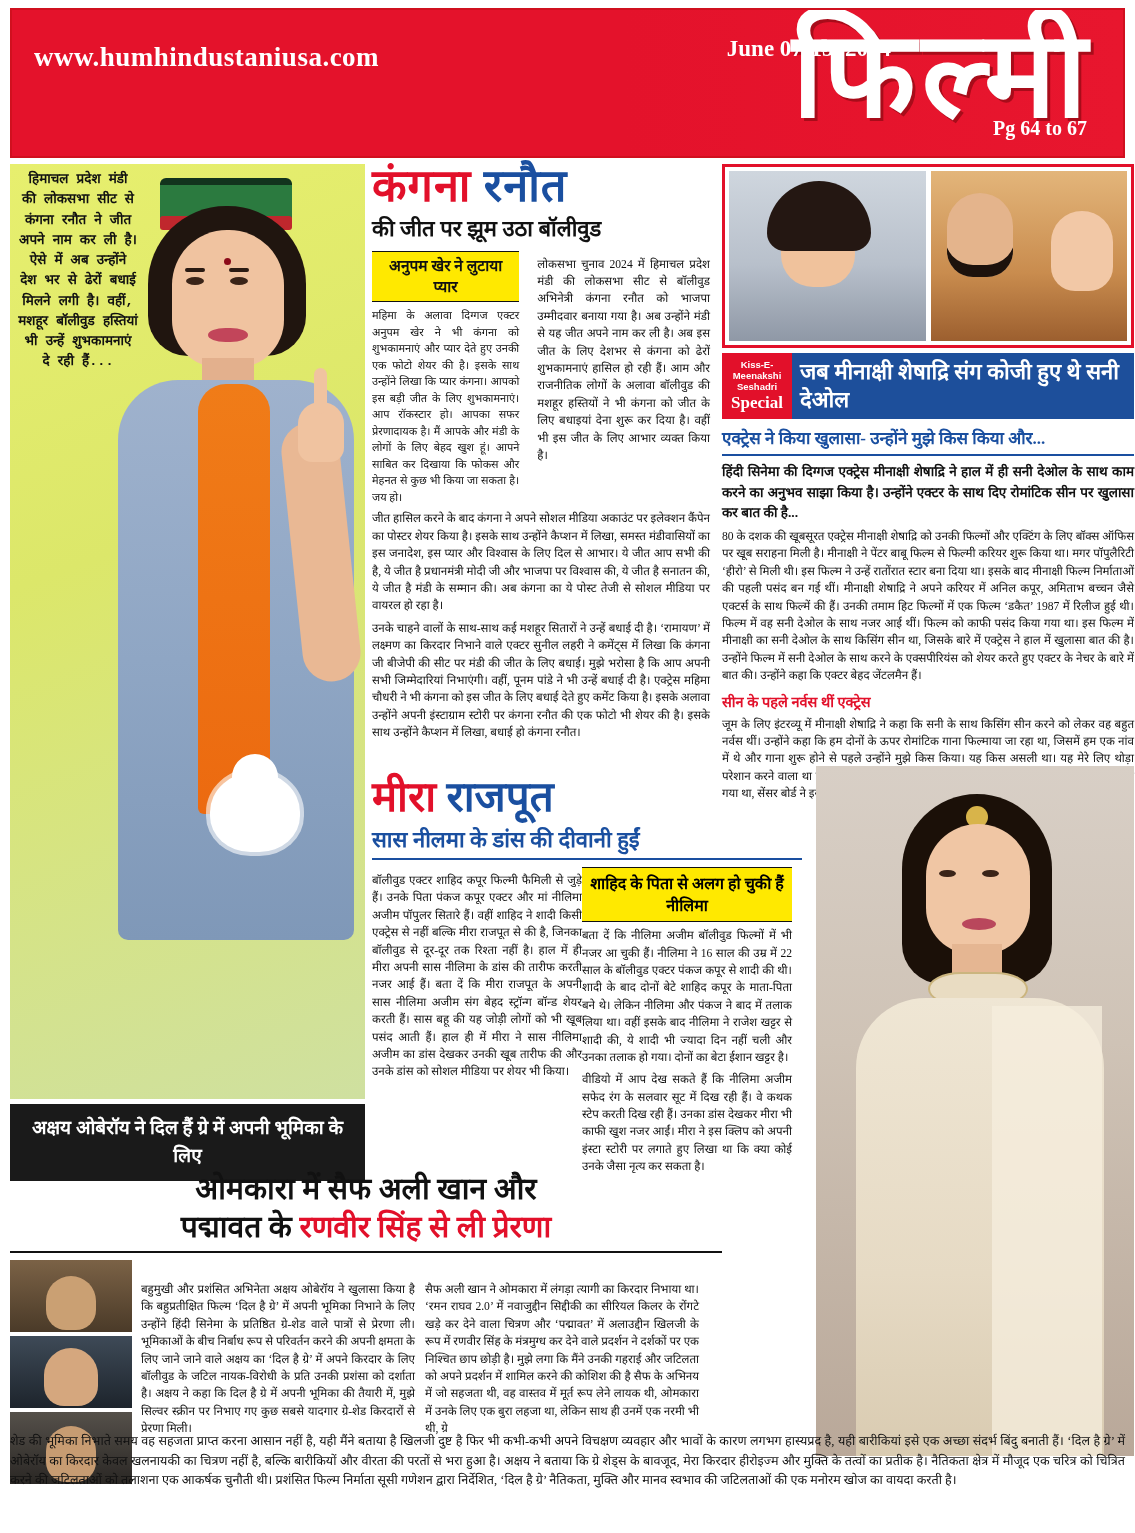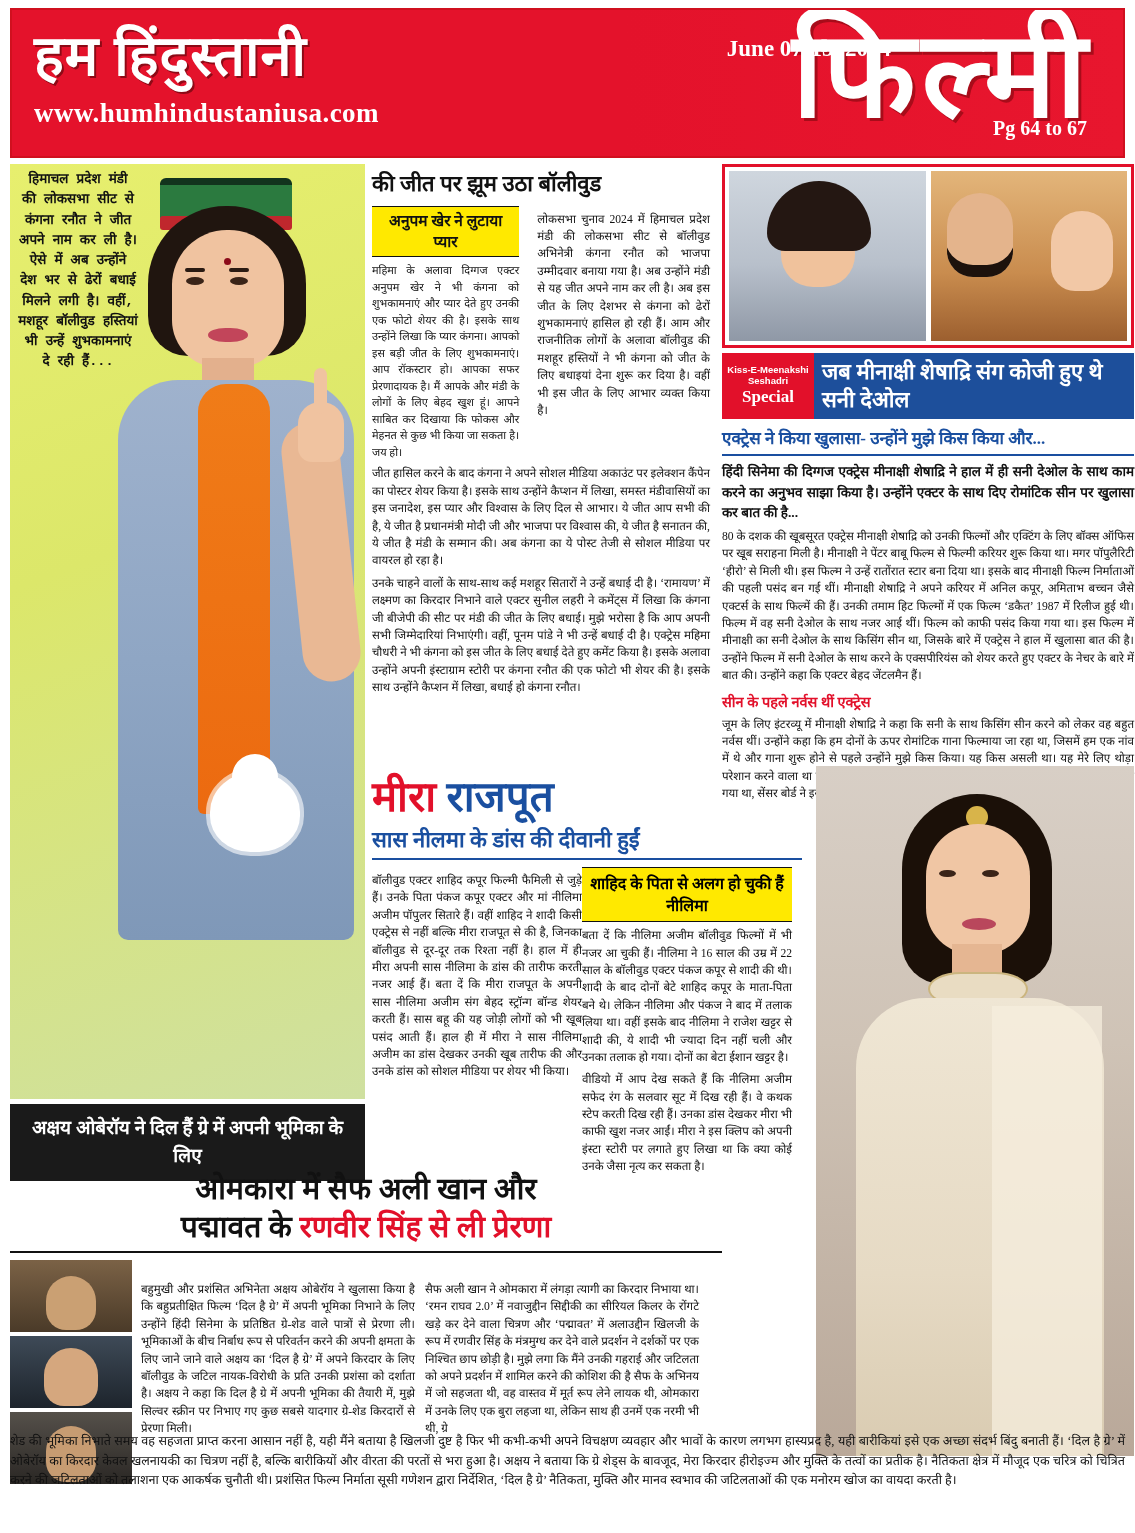--- a/index.html
+++ b/index.html
@@ -255,21 +255,21 @@
     box-shadow:0 -14px 0 -2px #1d120c inset;
   }
   .ph-couple:after{
     content:""; position:absolute; right:14px; top:40px; width:62px; height:80px;
     background:#f2c8a6; border-radius:31px 31px 24px 24px;
   }
   .spec-row {
     display:flex; align-items:stretch; margin-top:5px;
   }
   .spec-badge {
-    width:92px; background:#e2102a; color:#fff;
+    width:70px; background:#e2102a; color:#fff;
     display:flex; flex-direction:column; align-items:center; justify-content:center;
     padding:3px;
   }
   .spec-badge .sb1 { font-size:9.5px; font-family:"Liberation Sans",sans-serif; font-weight:bold; line-height:1.15; text-align:center;}
   .spec-badge .sb2 { font-size:17px; font-family:"Liberation Serif",serif; font-weight:bold; }
   .spec-title {
     flex:1; background:#1d4f9b; color:#fff;
     font-family:"Liberation Serif", serif; font-weight:bold;
     font-size:22px; line-height:1.28;
     padding:5px 8px;
@@ -371,21 +371,20 @@
     font-size:12.6px; line-height:1.55; text-align:justify; color:#111;
   }
 </style>
 </head>
 <body>
 
 <div class="page">
 
   <div class="masthead">
     <div class="mh-left">
-      <div class="mh-hindi">हम हिंदुस्तानी</div>
       <div class="mh-url">www.humhindustaniusa.com</div>
     </div>
     <div class="mh-filmi">फिल्मी</div>
     <div class="mh-date">June 07-13, 2024</div>
     <div class="mh-pg">Pg  64 to 67</div>
   </div>
 
   <div class="body-grid">
 
     <div class="col-left">
@@ -408,20 +407,24 @@
         <div class="kg-hand"></div>
         <div class="kg-finger"></div>
       </div>
     </div>
 
     <div class="akshay-box">
       <div class="ab-l1">अक्षय ओबेरॉय ने दिल हैं ग्रे में अपनी भूमिका के लिए</div>
     </div>
 
     <div class="col-center">
+      <div class="kg-title">
+        <span class="p1">कंगना</span>
+        <span class="p2">रनौत</span>
+      </div>
       <div class="kg-sub1">की जीत पर झूम उठा बॉलीवुड</div>
 
       <div class="two-col">
         <div class="tc-a">
           <div class="yellow-head">अनुपम खेर ने लुटाया प्यार</div>
           <div class="para sm">महिमा के अलावा दिग्गज एक्टर अनुपम खेर ने भी कंगना को शुभकामनाएं और प्यार देते हुए उनकी एक फोटो शेयर की है। इसके साथ उन्होंने लिखा कि प्यार कंगना। आपको इस बड़ी जीत के लिए शुभकामनाएं। आप रॉकस्टार हो। आपका सफर प्रेरणादायक है। मैं आपके और मंडी के लोगों के लिए बेहद खुश हूं। आपने साबित कर दिखाया कि फोकस और मेहनत से कुछ भी किया जा सकता है। जय हो।</div>
         </div>
         <div class="tc-b">
           <div class="para">लोकसभा चुनाव 2024 में हिमाचल प्रदेश मंडी की लोकसभा सीट से बॉलीवुड अभिनेत्री कंगना रनौत को भाजपा उम्मीदवार बनाया गया है। अब उन्होंने मंडी से यह जीत अपने नाम कर ली है। अब इस जीत के लिए देशभर से कंगना को ढेरों शुभकामनाएं हासिल हो रही हैं। आम और राजनीतिक लोगों के अलावा बॉलीवुड की मशहूर हस्तियों ने भी कंगना को जीत के लिए बधाइयां देना शुरू कर दिया है। वहीं भी इस जीत के लिए आभार व्यक्त किया है।</div>
         </div>

